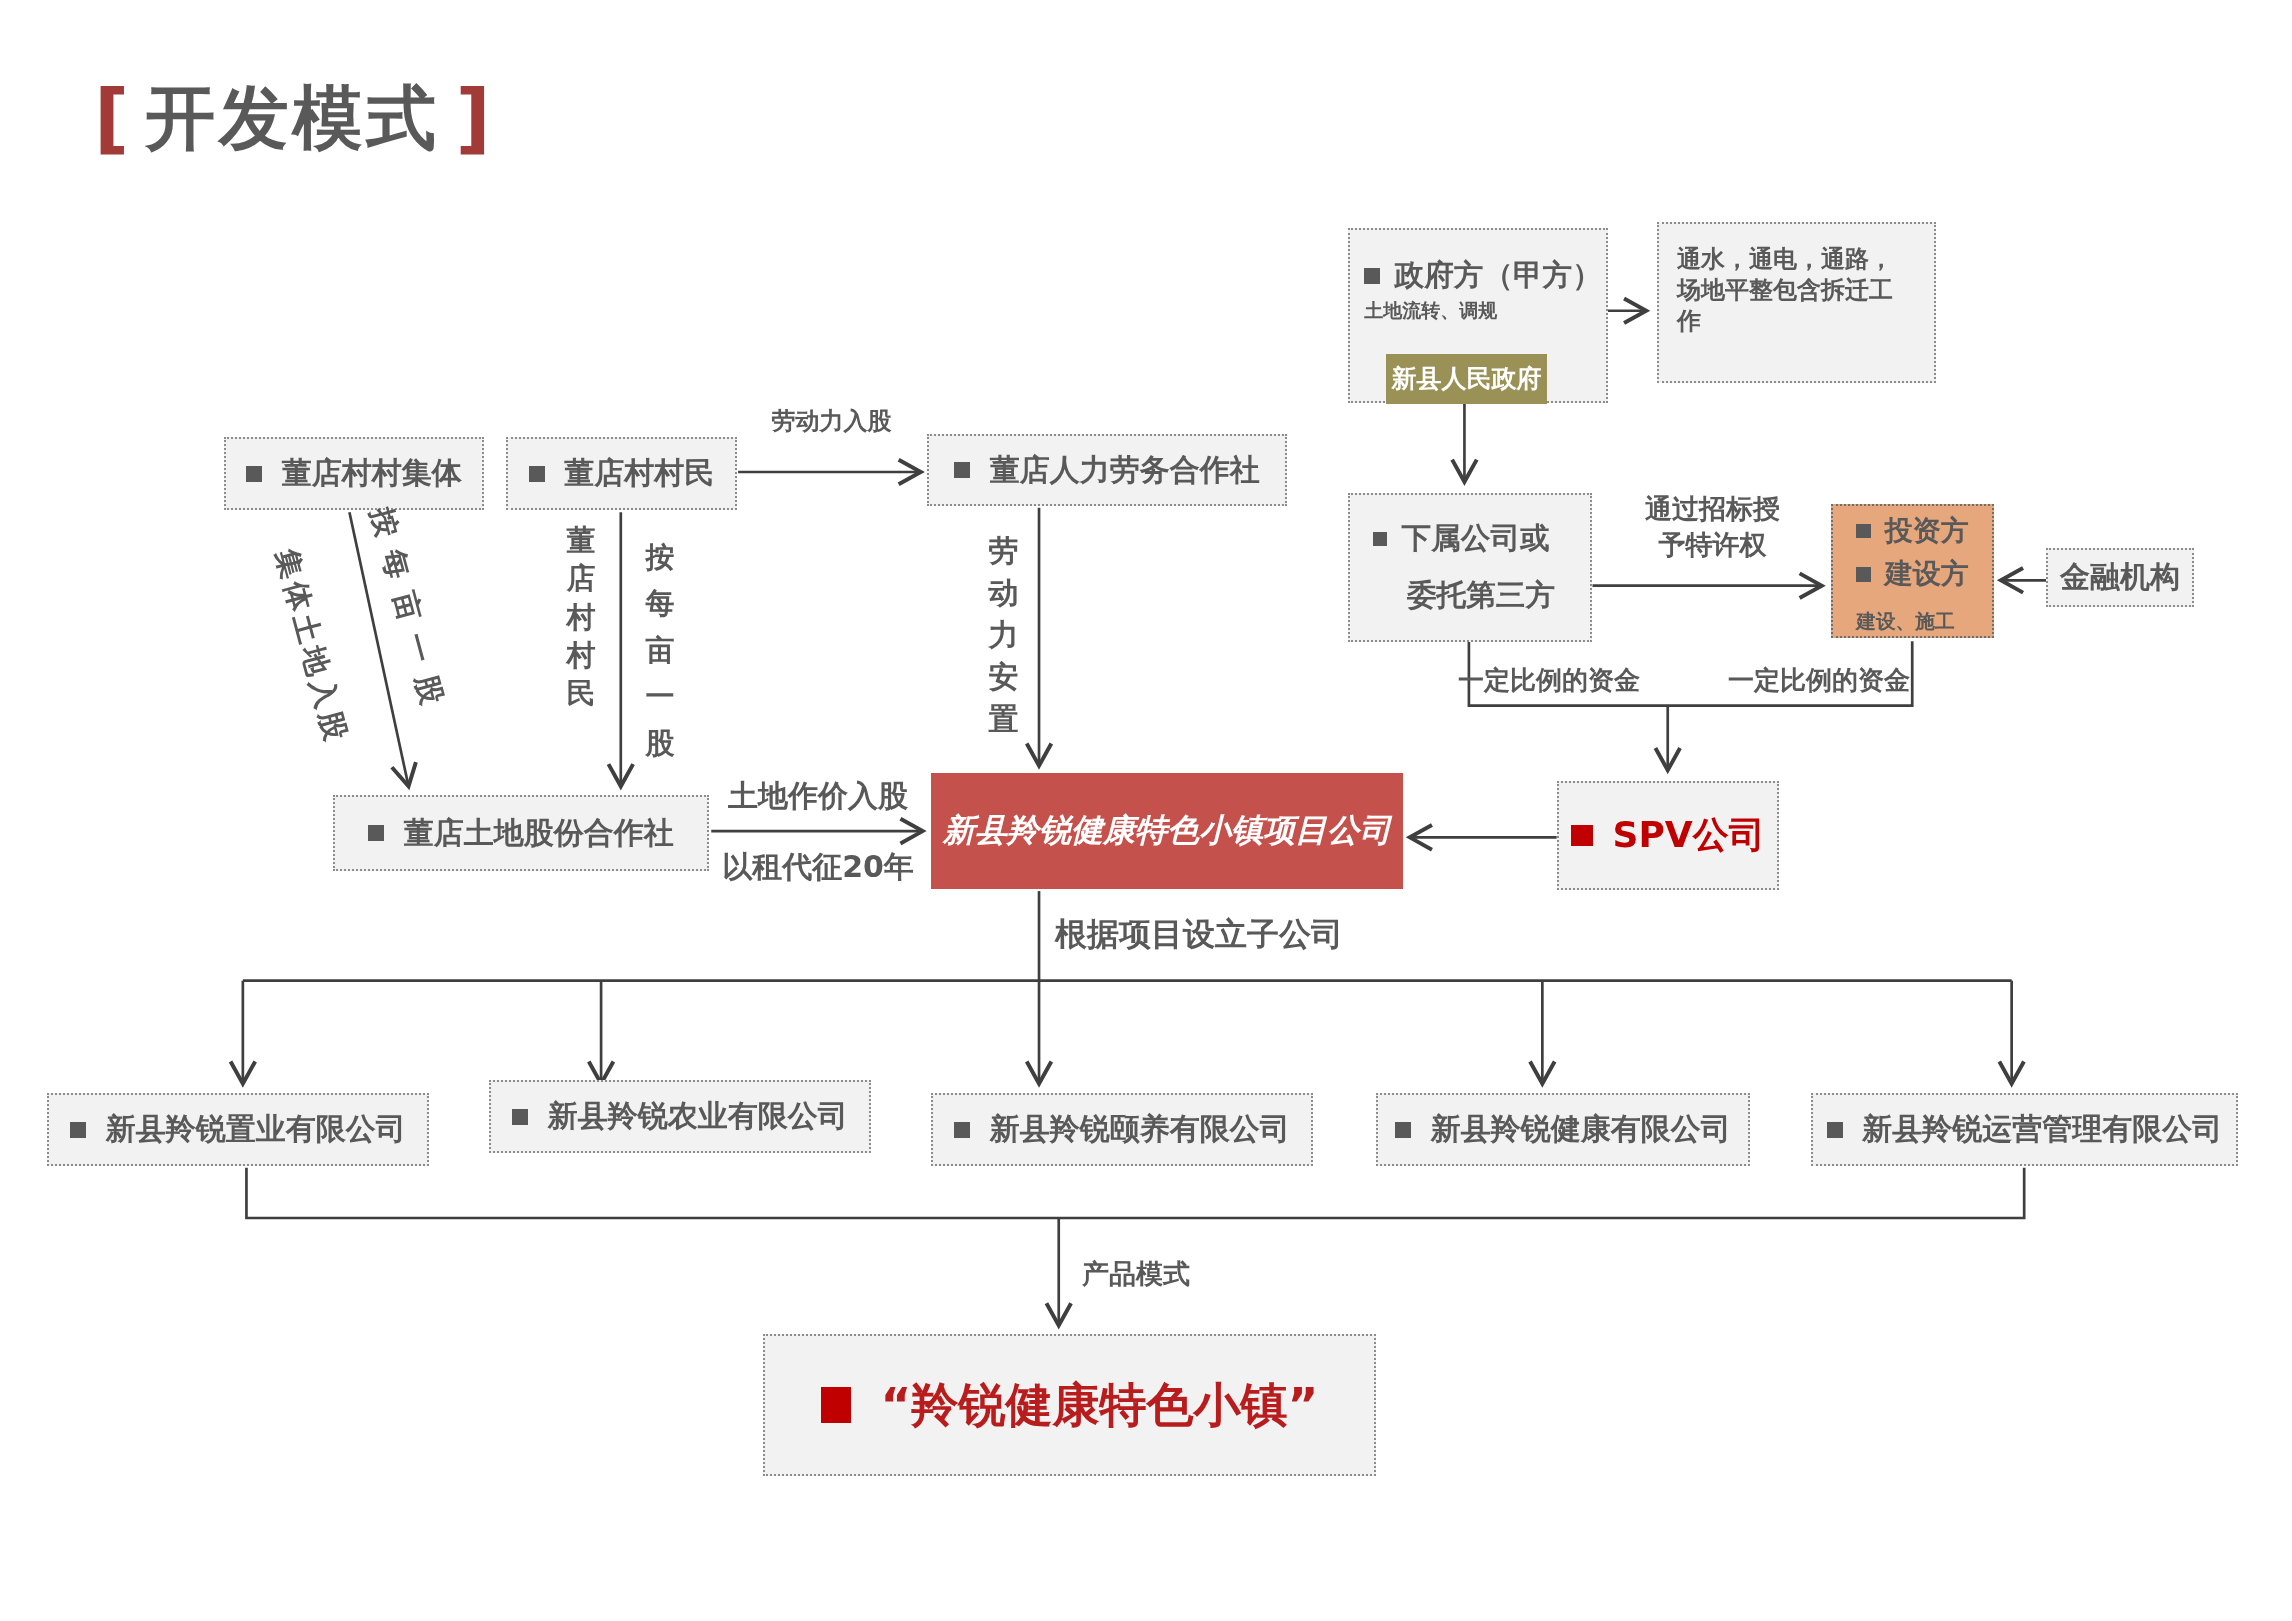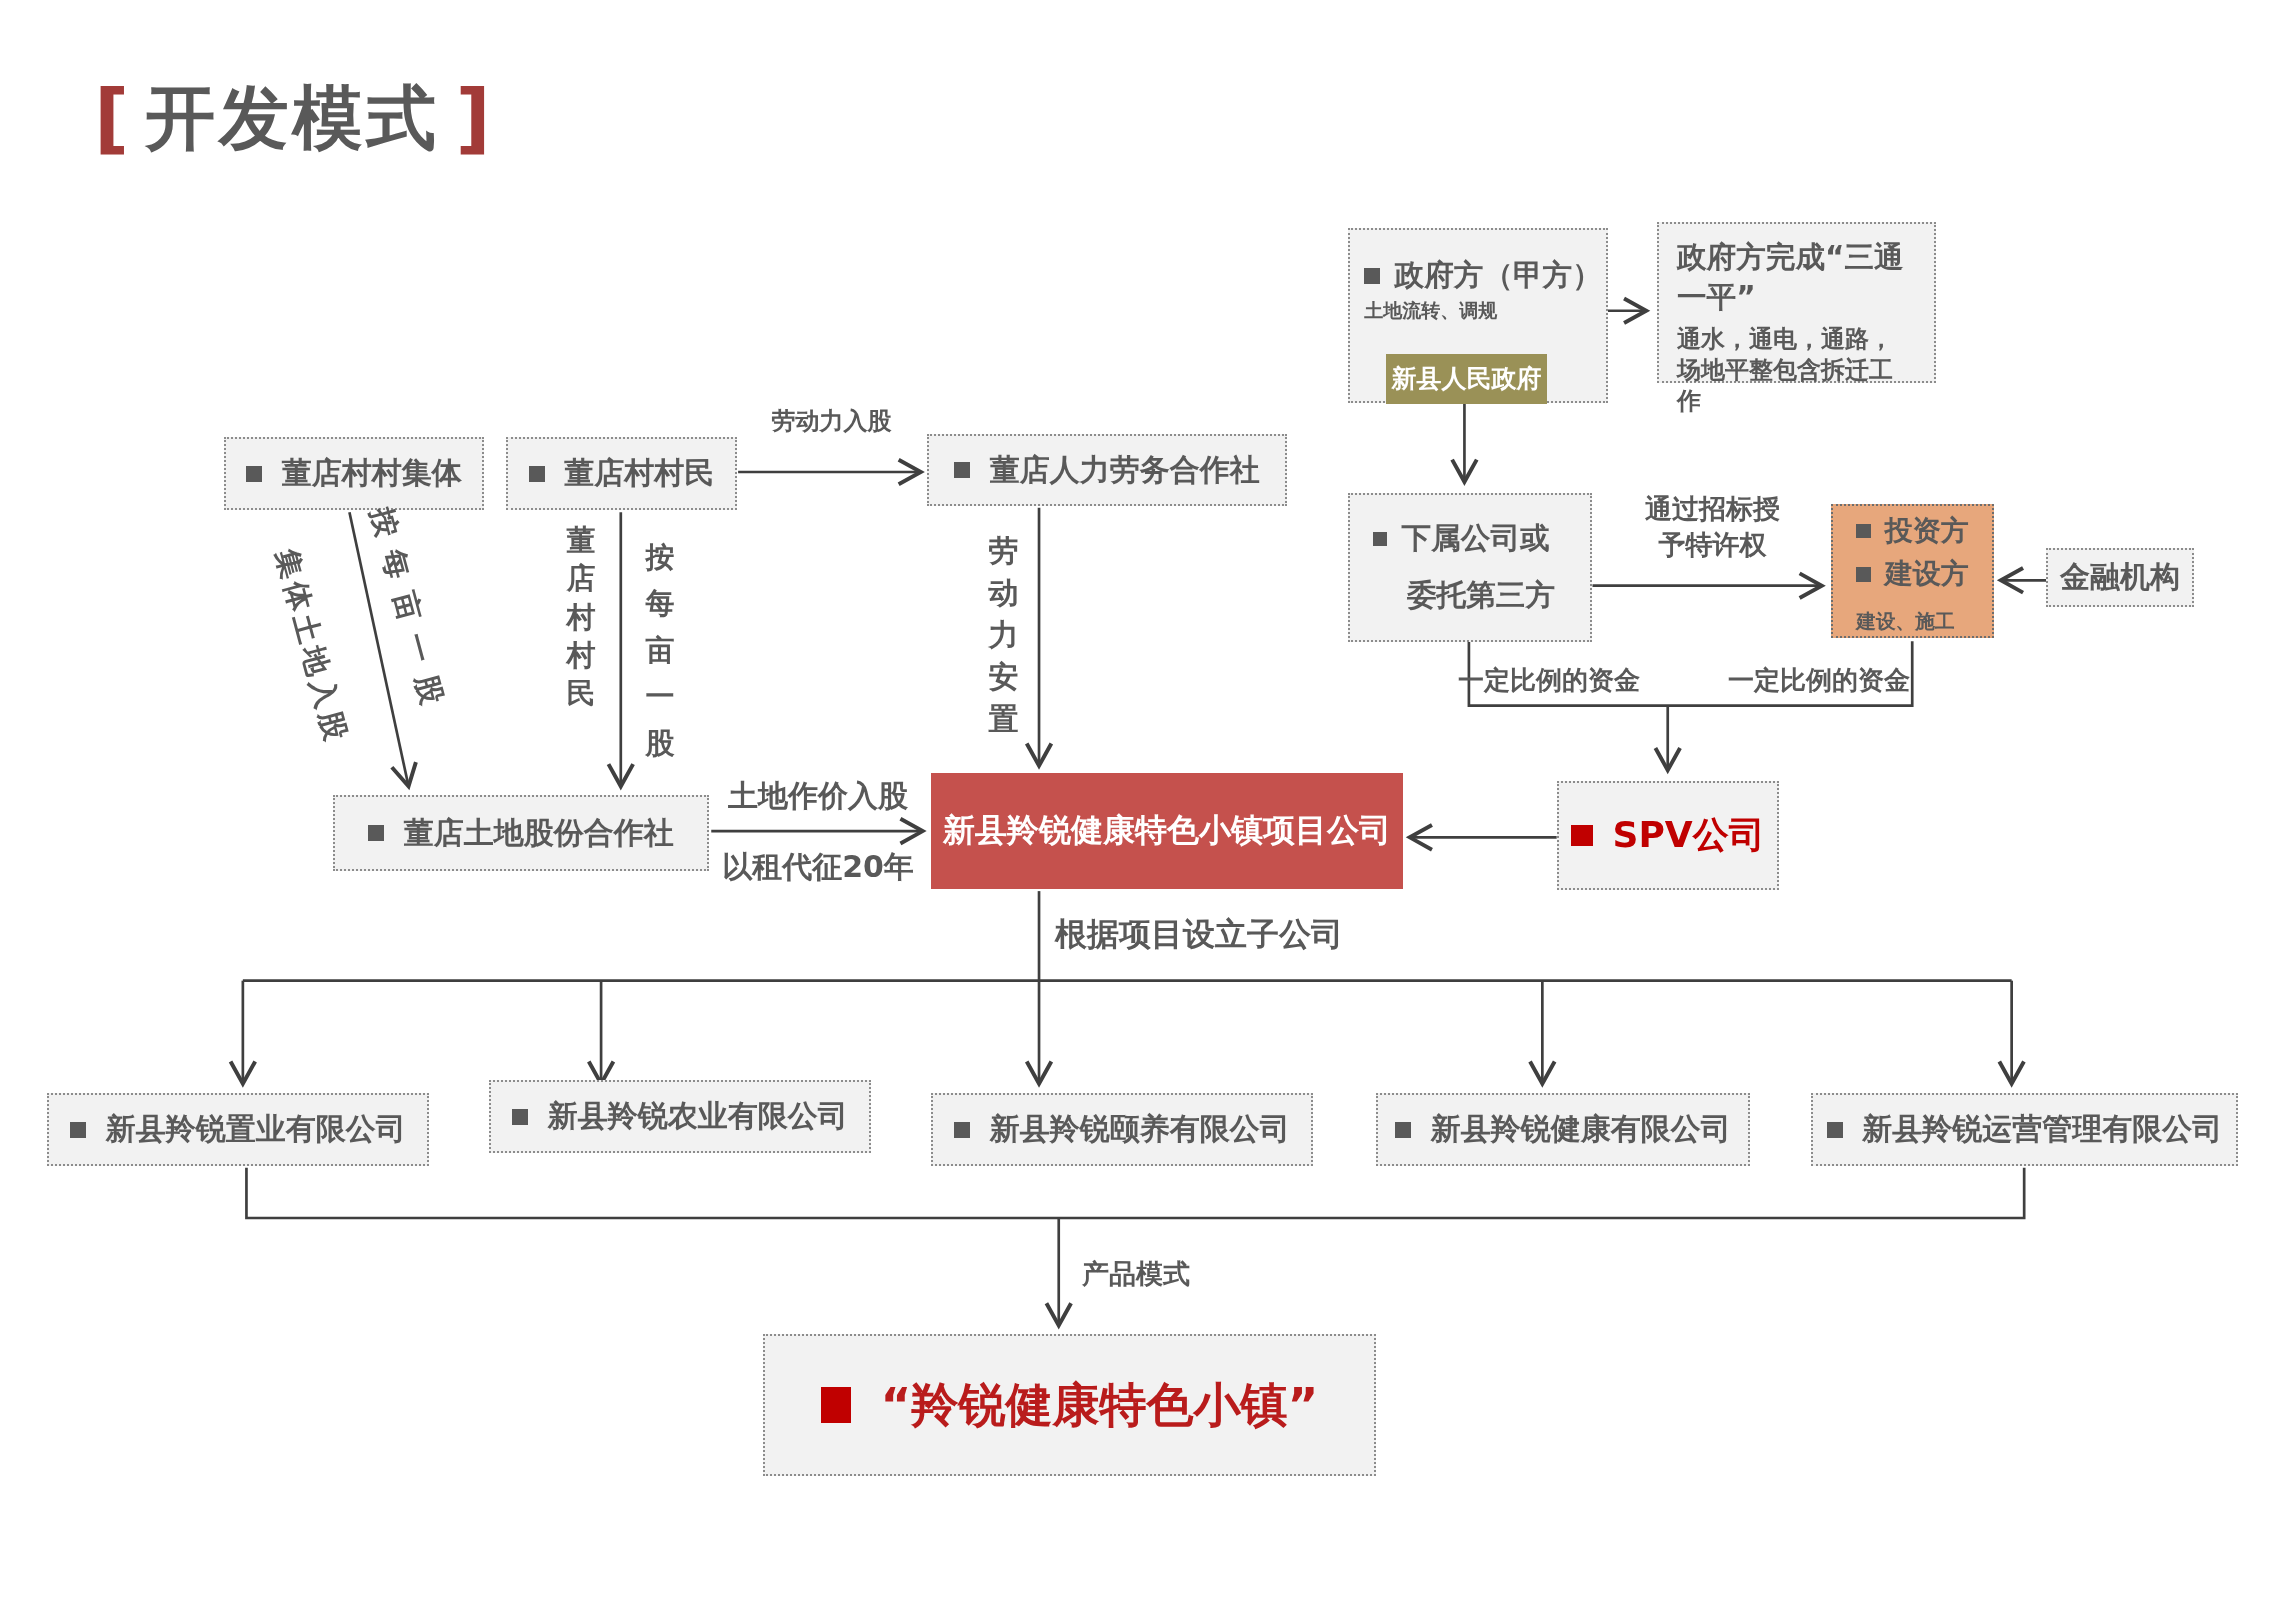--- a/index.html
+++ b/index.html
@@ -10,21 +10,21 @@
   .page-title{position:absolute;left:94px;top:79px;z-index:2;display:flex;align-items:center;white-space:nowrap;}
   .page-title .bk{color:#A23B38;font-size:77px;font-weight:600;line-height:1;}
   .page-title .tt{color:#595959;font-size:70px;font-weight:800;line-height:1;margin:0 16px;letter-spacing:3.6px;}
 
   .box{position:absolute;z-index:2;background:#f2f2f2;border:2.7px dotted #8c8c8c;box-sizing:border-box;
        display:flex;align-items:center;justify-content:center;color:#595959;font-weight:700;}
   .bullet{display:inline-block;width:16px;height:16px;background:#595959;margin-right:19.7px;flex:0 0 auto;}
   .bullet.red{background:#C00000;}
   .lbl{white-space:nowrap;}
 
-  .fill-red{background:#C5514D;border:none;color:#ffffff;}
+  .fill-red{background:#C5514D;border:none;color:#ffffff;font-style:italic;}
   .fill-orange{background:#E7A77C;border:2.7px dotted #6e6e6e;}
 
   .freelabel{position:absolute;z-index:2;color:#595959;font-weight:700;white-space:nowrap;}
   .center{text-align:center;}
   .vtext{position:absolute;z-index:2;color:#595959;font-weight:700;word-break:break-all;
          text-align:center;white-space:normal;}
   .dlabel{position:absolute;z-index:2;color:#595959;font-weight:700;text-align:center;
           transform:rotate(75deg);transform-origin:center center;white-space:nowrap;}
 
   .gov-inner{width:100%;height:100%;position:relative;padding:18px 14.3px;box-sizing:border-box;}
@@ -125,21 +125,20 @@
         <span class="bullet" style="margin-right:14.3px;"></span>
         <span class="lbl">政府方（甲方）</span>
       </div>
       <div class="gov-sub">土地流转、调规</div>
       <div class="badge">新县人民政府</div>
     </div>
   </div>
 
   <div class="box" style="left:1657px;top:222px;width:279px;height:161px;align-items:flex-start;justify-content:flex-start;">
     <div class="santong-inner">
-      <div class="santong-title" style="white-space:normal;">政府方完成“三通一平”</div>
       <div class="santong-body" style="white-space:normal;">通水，通电，通路，场地平整包含拆迁工作</div>
     </div>
   </div>
 
   <div class="box" style="left:1348px;top:493px;width:244px;height:149px;align-items:center;justify-content:flex-start;">
     <div class="sub2-inner">
       <div class="sub2-line1">
         <span class="bullet" style="width:14.3px;height:14.3px;margin-right:14.3px;"></span>
         <span class="lbl">下属公司或</span>
       </div>

